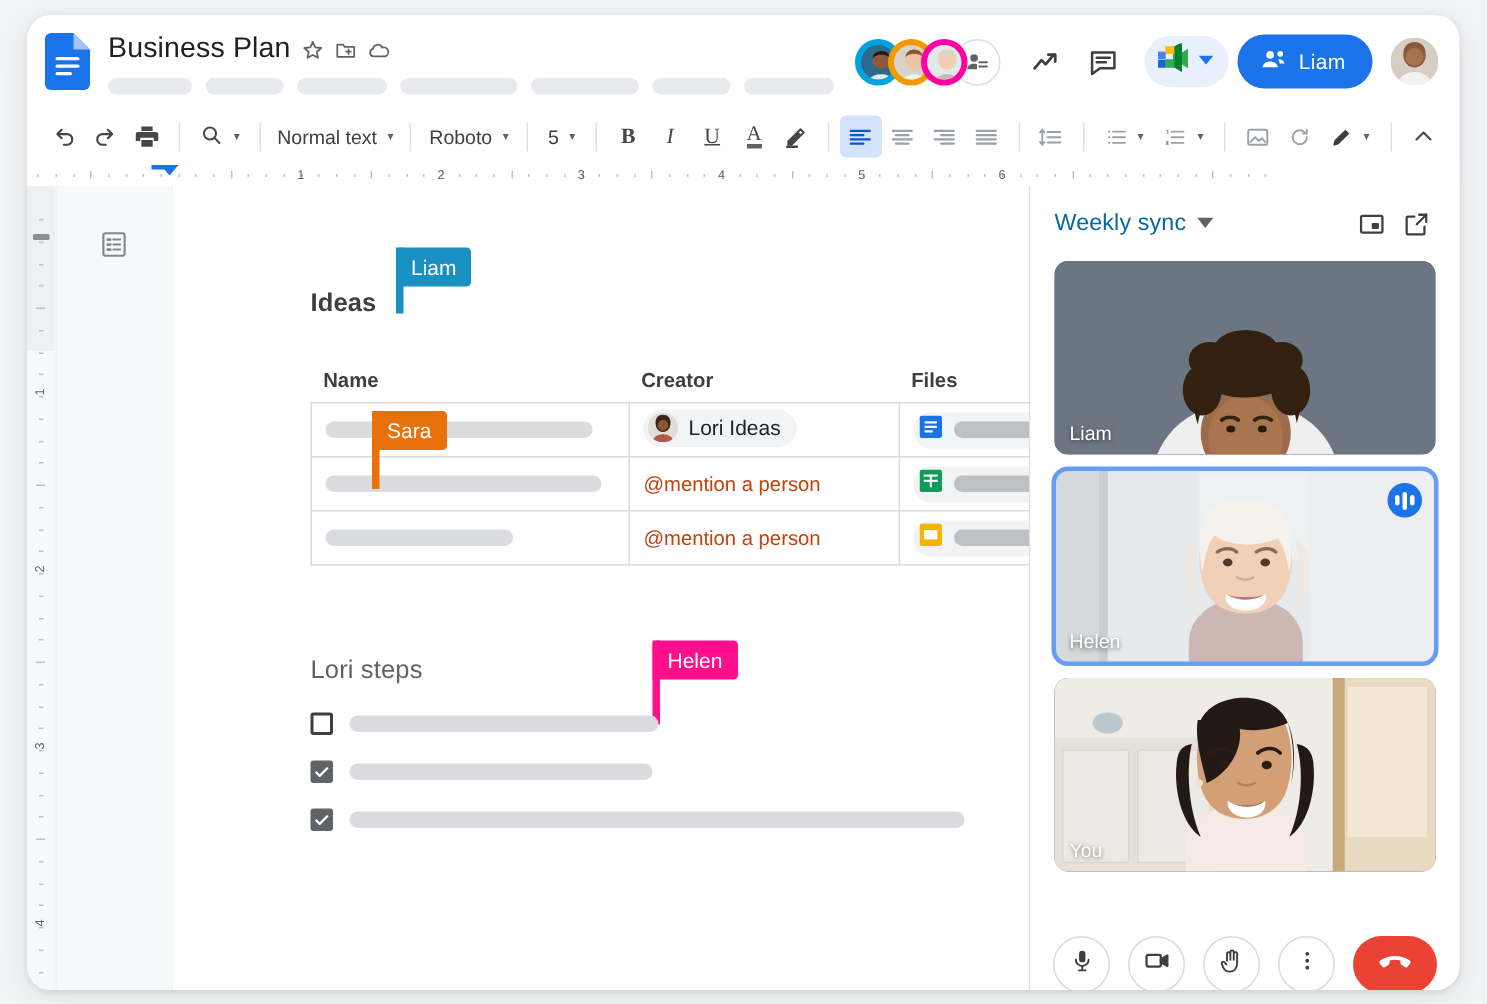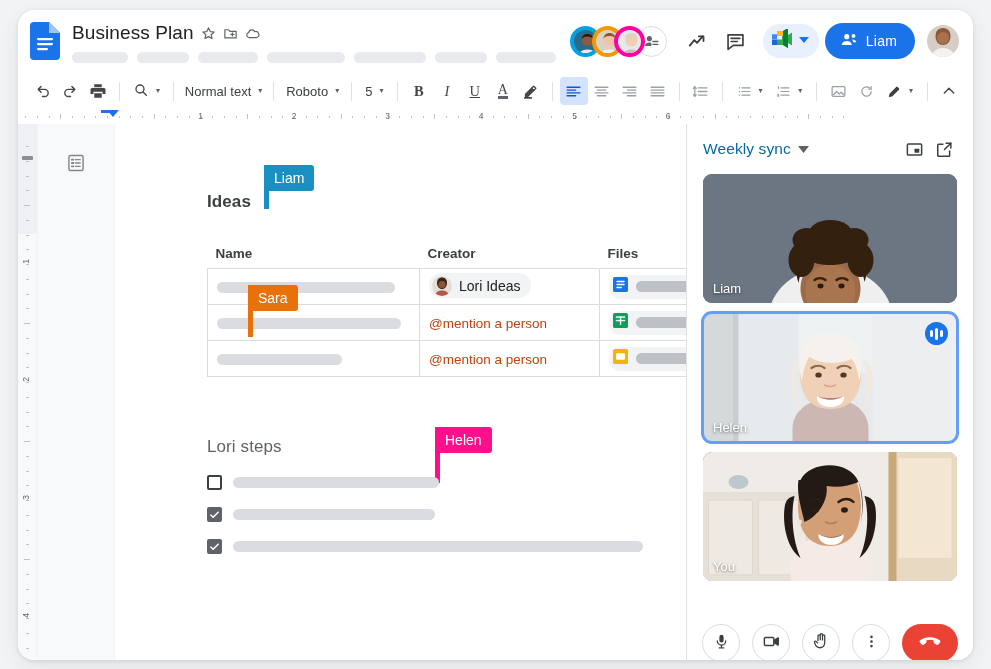--- a/index.html
+++ b/index.html
@@ -845,21 +845,21 @@
                     </svg>
                   </span>
                   <span class="bar bar-dark" style="width:86px"></span>
                 </span>
               </td>
             </tr>
           </tbody>
         </table>
 
         
-        <div class="flag" style="left:133px; top:161px; height:52px; width:72px;">
+        <div class="flag" style="left:133px; top:150px; height:52px; width:72px;">
           <div class="stem" style="background:#e8710a; height:52px;"></div>
           <div class="tag" style="background:#e8710a; bottom:26px;">
             <span>Sara</span>
           </div>
         </div>
 
         
         <div style="margin-top:60px; position:relative;">
           <span class="h-next">Lori steps</span>
 

